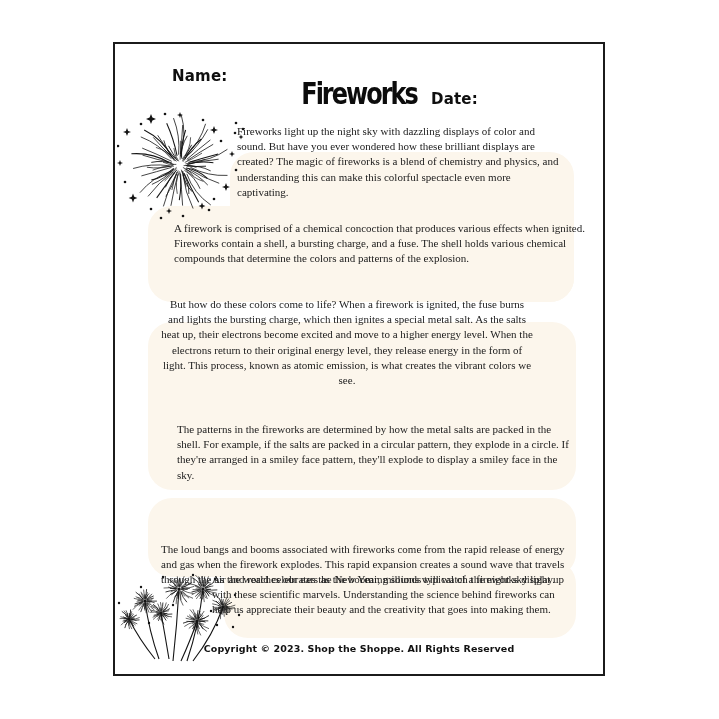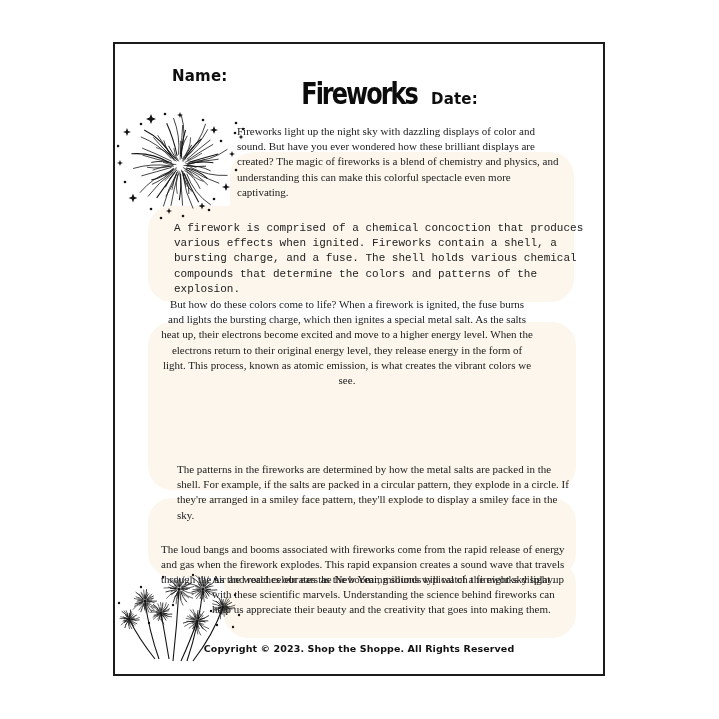--- a/index.html
+++ b/index.html
@@ -63,23 +63,23 @@
     transform: scaleX(0.8);
   }
 
   .para {
     position: absolute;
     font-size: 11px;
     line-height: 15.2px;
     color: var(--text, #212121);
   }
   #p1 { left: 122px; top: 80px;  width: 322px; }
-  #p2 { left: 59px;  top: 177px; width: 412px; font-family: Liberation Mono, monospace; }
+  #p2 { left: 59px;  top: 177px; width: 412px; }
   #p3 { left: 46px;  top: 253px; width: 372px; text-align: center; }
-  #p4 { left: 62px;  top: 378px; width: 398px; margin-top: 40px; }
+  #p4 { left: 62px;  top: 378px; width: 398px; }
   #p5 { left: 46px;  top: 454px; width: 410px; margin-top: 44px; }
   #p6 { left: 97px; top: 528px; width: 358px; }
 
   .footer {
     position: absolute;
     left: 0; right: 0;
     top: 599px;
     text-align: center;
     font-family: "DejaVu Sans", sans-serif;
     font-weight: bold;

